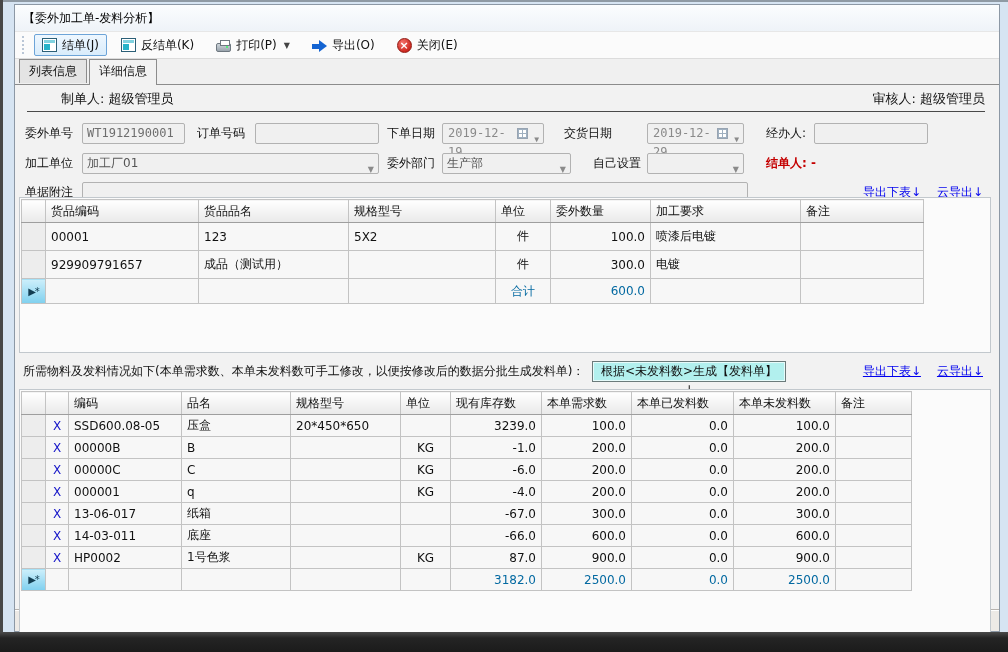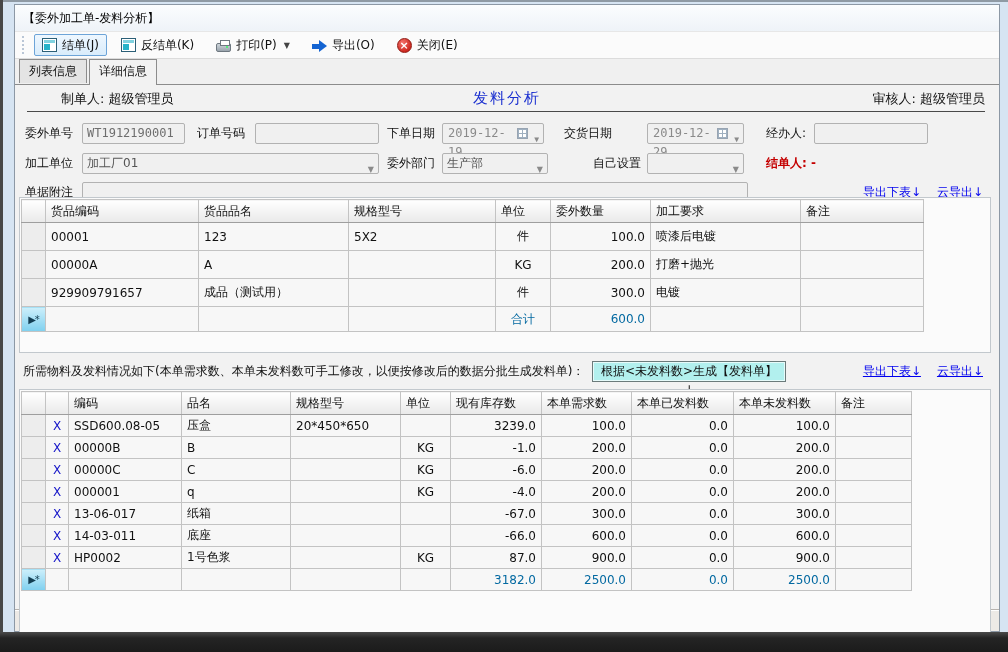--- a/index.html
+++ b/index.html
@@ -145,42 +145,41 @@
     <span class="tab">列表信息</span>
     <span class="tab active">详细信息</span>
   </div>
 
   <div class="content">
 
     <div class="maker">
       <span>制单人:</span>
       <span>超级管理员</span>
     </div>
-    <div class="doc-title">发料分析</div>
     <div class="auditor">
       <span>审核人:</span>
       <span>超级管理员</span>
     </div>
     <div class="hr"></div>
 
     <span class="flabel" style="left:10px;top:38px">委外单号</span>
     <span class="finput" style="left:67px;top:38px;width:103px">WT1912190001</span>
     <span class="flabel" style="left:182px;top:38px">订单号码</span>
     <span class="finput" style="left:240px;top:38px;width:124px"></span>
     <span class="flabel" style="left:372px;top:38px">下单日期</span>
     <span class="fdate" style="left:427px;top:38px;width:102px"><span>2019-12-19</span><span class="cal"></span><span class="arr">▼</span></span>
     <span class="flabel" style="left:549px;top:38px">交货日期</span>
     <span class="fdate" style="left:632px;top:38px;width:97px"><span>2019-12-29</span><span class="cal"></span><span class="arr">▼</span></span>
     <span class="flabel" style="left:751px;top:38px">经办人:</span>
     <span class="finput" style="left:799px;top:38px;width:114px"></span>
 
     <span class="flabel" style="left:10px;top:68px">加工单位</span>
     <span class="fcombo" style="left:67px;top:68px;width:297px"><span>加工厂01</span><span class="arr">▼</span></span>
     <span class="flabel" style="left:372px;top:68px">委外部门</span>
-    <span class="fcombo" style="left:427px;top:68px;width:106px"><span>生产部</span><span class="arr">▼</span></span>
+    <span class="fcombo" style="left:427px;top:68px;width:129px"><span>生产部</span><span class="arr">▼</span></span>
     <span class="flabel" style="left:578px;top:68px">自己设置</span>
     <span class="fcombo" style="left:632px;top:68px;width:97px"><span></span><span class="arr">▼</span></span>
     <span class="flabel red" style="left:751px;top:68px;font-weight:bold">
       <span>结单人:</span>
       <span>-</span>
     </span>
 
     <span class="flabel" style="left:10px;top:97px">单据附注</span>
     <span class="finput" style="left:67px;top:97px;width:666px"></span>
     <span class="links-abs" style="right:16px;top:99px">
@@ -214,30 +213,20 @@
         </thead>
         <tbody>
             <tr>
               <td class="a-c sel"></td>
               <td class="a-l">00001</td>
               <td class="a-l">123</td>
               <td class="a-l">5X2</td>
               <td class="a-c">件</td>
               <td class="a-r">100.0</td>
               <td class="a-l">喷漆后电镀</td>
-              <td class="a-l"></td>
-            </tr>
-            <tr>
-              <td class="a-c sel"></td>
-              <td class="a-l">00000A</td>
-              <td class="a-l">A</td>
-              <td class="a-l"></td>
-              <td class="a-c">KG</td>
-              <td class="a-r">200.0</td>
-              <td class="a-l">打磨+抛光</td>
               <td class="a-l"></td>
             </tr>
             <tr>
               <td class="a-c sel"></td>
               <td class="a-l">929909791657</td>
               <td class="a-l">成品（测试用）</td>
               <td class="a-l"></td>
               <td class="a-c">件</td>
               <td class="a-r">300.0</td>
               <td class="a-l">电镀</td>

